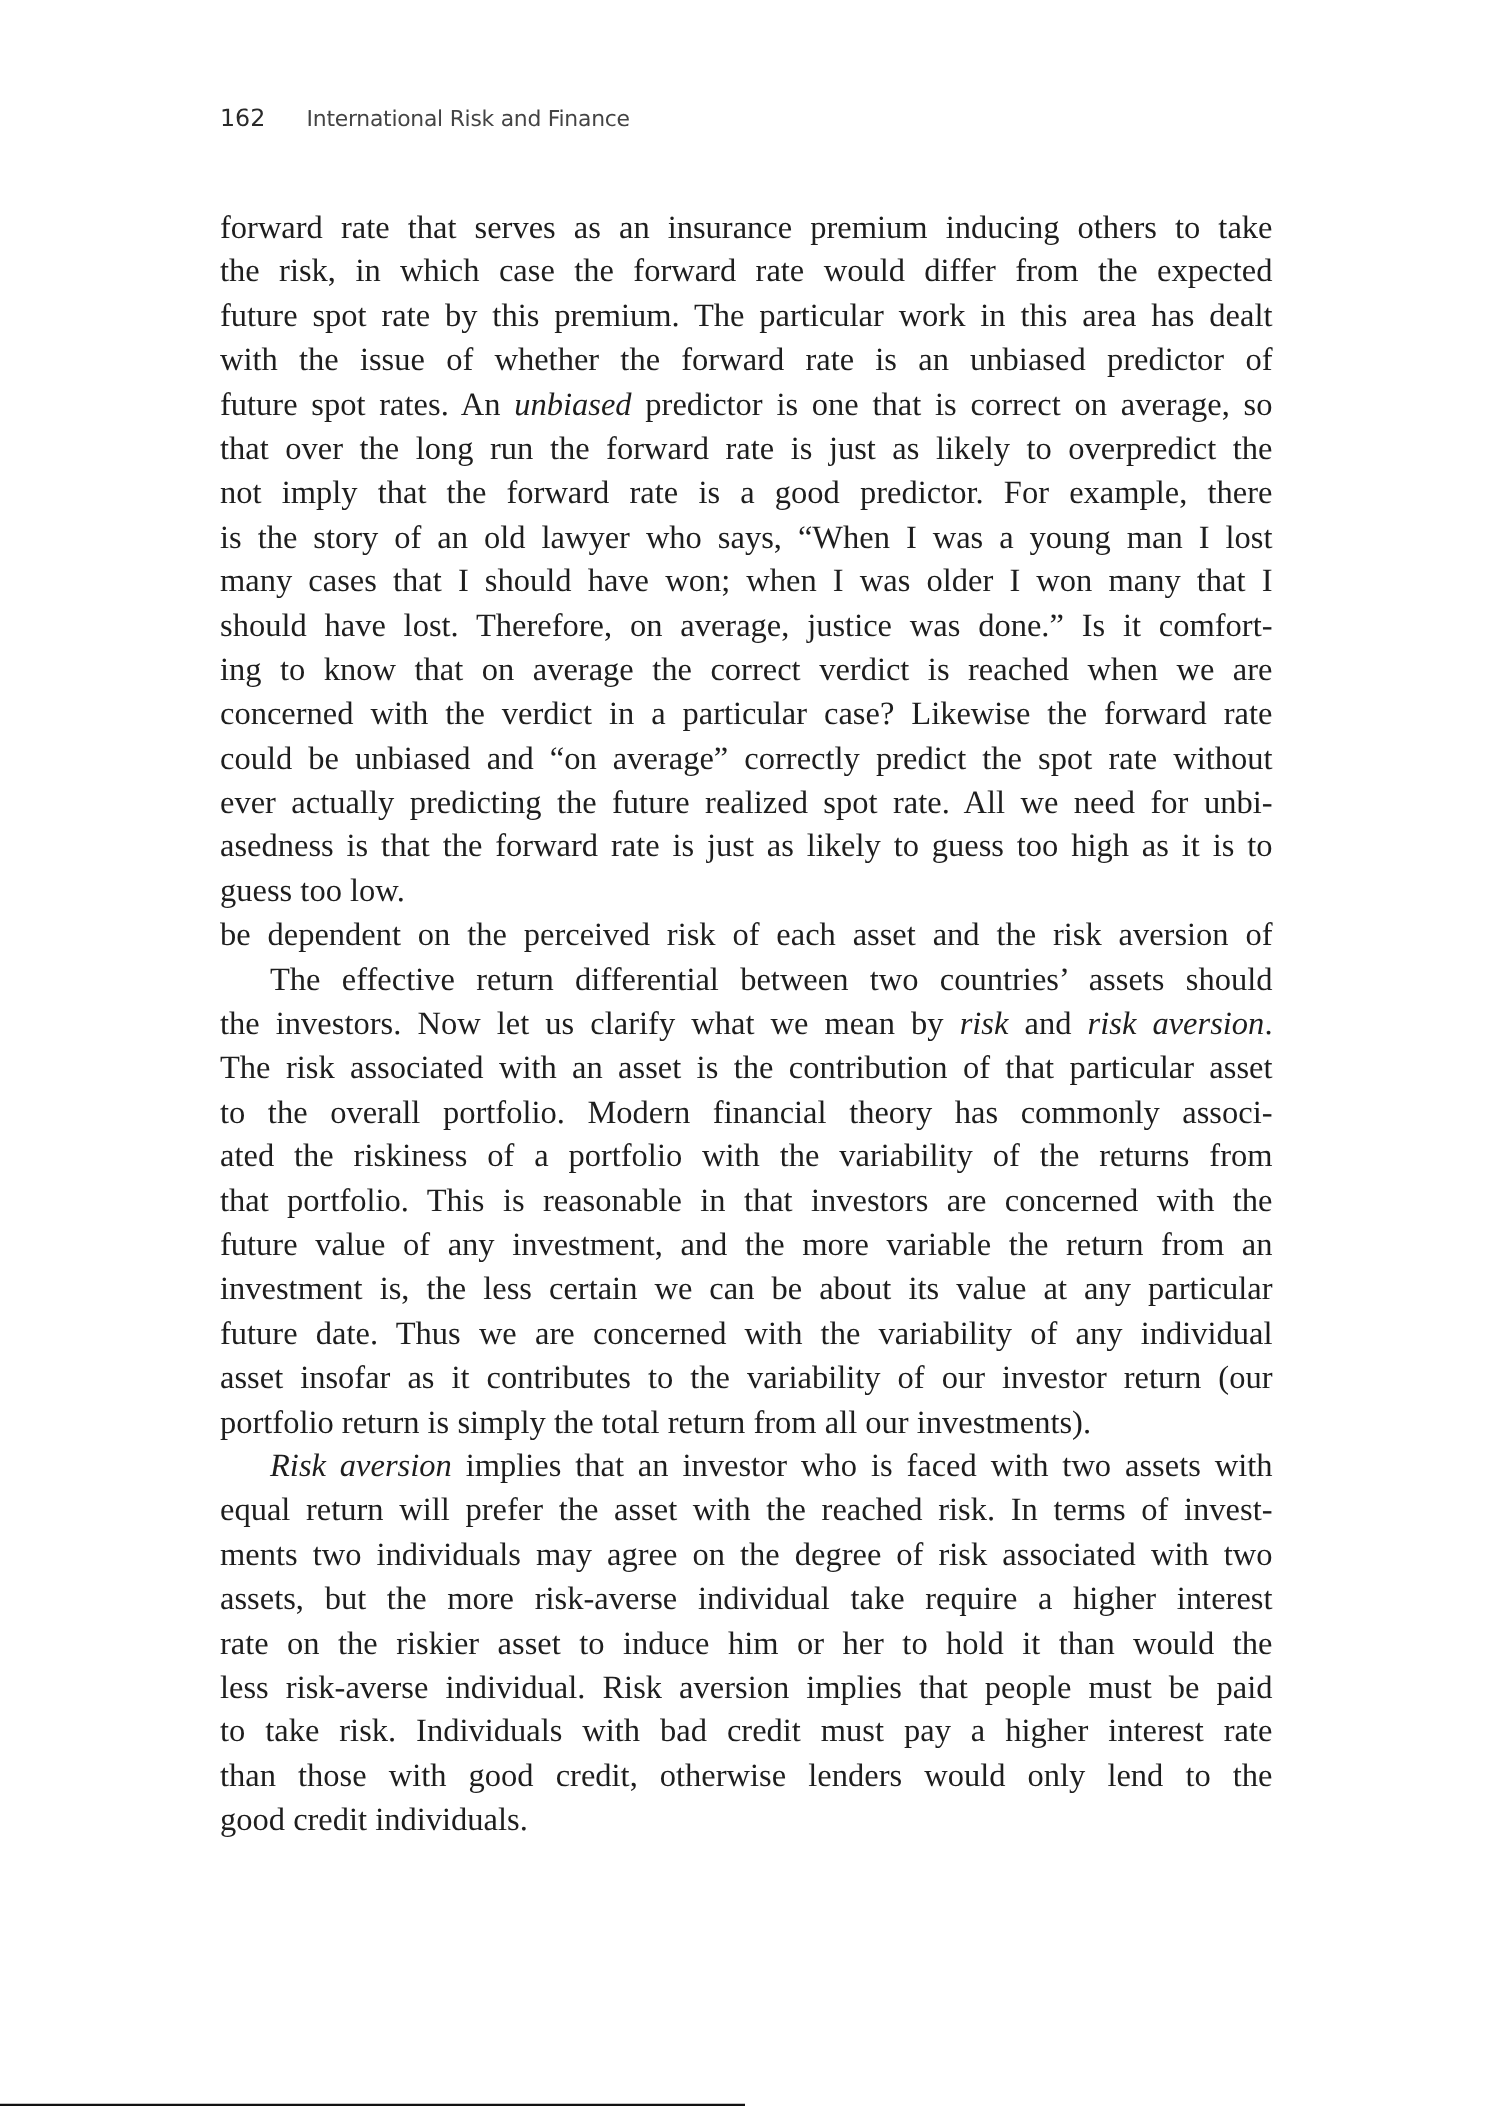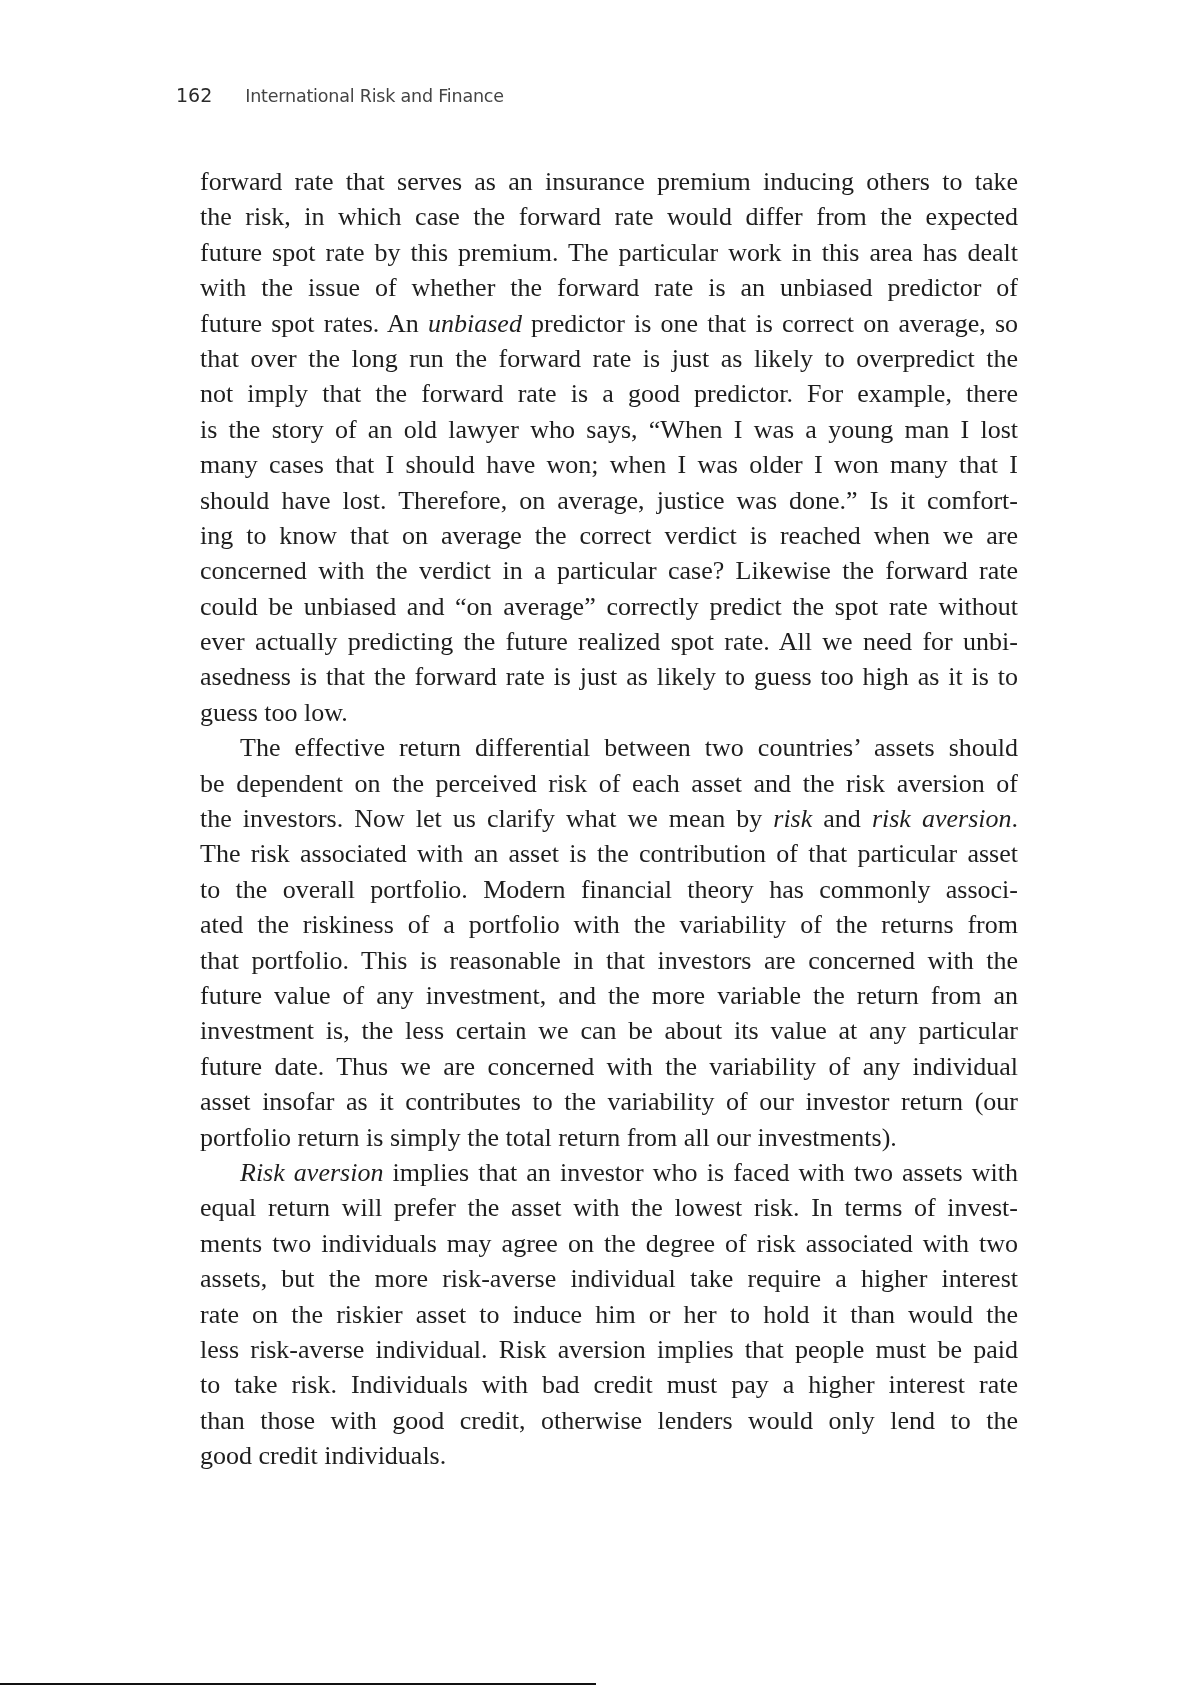--- a/index.html
+++ b/index.html
@@ -50,21 +50,20 @@
       font-size: 26px;
       line-height: 35.4px;
       color: #1e1e1e;
     }
     .line {
       display: block;
       white-space: nowrap;
       text-align: justify;
       text-align-last: justify;
       height: 35.4px;
-      margin-left: 24px;
     }
     .line.last {
       text-align-last: left;
     }
     .line.indent {
       padding-left: 40px;
     }
     .it {
       font-style: italic;
     }
@@ -100,36 +99,36 @@
         <span class="line"><span>many cases that I should have won; when I was older I won many that I</span></span>
         <span class="line"><span>should have lost. Therefore, on average, justice was done.” Is it comfort-</span></span>
         <span class="line"><span>ing to know that on average the correct verdict is reached when we are</span></span>
         <span class="line"><span>concerned with the verdict in a particular case? Likewise the forward rate</span></span>
         <span class="line"><span>could be unbiased and “on average” correctly predict the spot rate without</span></span>
         <span class="line"><span>ever actually predicting the future realized spot rate. All we need for unbi-</span></span>
         <span class="line"><span>asedness is that the forward rate is just as likely to guess too high as it is to</span></span>
         <span class="line last"><span>guess too low.</span></span>
       </div>
       <div>
+        <span class="line"><span>be dependent on the perceived risk of each asset and the risk aversion of</span></span>
         <span class="line indent"><span>The effective return differential between two countries’ assets should</span></span>
-        <span class="line"><span>be dependent on the perceived risk of each asset and the risk aversion of</span></span>
         <span class="line"><span>the investors. Now let us clarify what we mean by </span><span class="it">risk</span><span> and </span><span class="it">risk aversion</span><span>.</span></span>
         <span class="line"><span>The risk associated with an asset is the contribution of that particular asset</span></span>
         <span class="line"><span>to the overall portfolio. Modern financial theory has commonly associ-</span></span>
         <span class="line"><span>ated the riskiness of a portfolio with the variability of the returns from</span></span>
         <span class="line"><span>that portfolio. This is reasonable in that investors are concerned with the</span></span>
         <span class="line"><span>future value of any investment, and the more variable the return from an</span></span>
         <span class="line"><span>investment is, the less certain we can be about its value at any particular</span></span>
         <span class="line"><span>future date. Thus we are concerned with the variability of any individual</span></span>
         <span class="line"><span>asset insofar as it contributes to the variability of our investor return (our</span></span>
         <span class="line last"><span>portfolio return is simply the total return from all our investments).</span></span>
       </div>
       <div>
         <span class="line indent"><span class="it">Risk aversion</span><span> implies that an investor who is faced with two assets with</span></span>
-        <span class="line"><span>equal return will prefer the asset with the lowest risk. In terms of invest-</span></span>
+        <span class="line"><span>equal return will prefer the asset with the reached risk. In terms of invest-</span></span>
         <span class="line"><span>ments two individuals may agree on the degree of risk associated with two</span></span>
         <span class="line"><span>assets, but the more risk-averse individual take require a higher interest</span></span>
         <span class="line"><span>rate on the riskier asset to induce him or her to hold it than would the</span></span>
         <span class="line"><span>less risk-averse individual. Risk aversion implies that people must be paid</span></span>
         <span class="line"><span>to take risk. Individuals with bad credit must pay a higher interest rate</span></span>
         <span class="line"><span>than those with good credit, otherwise lenders would only lend to the</span></span>
         <span class="line last"><span>good credit individuals.</span></span>
       </div>
     </div>
 

